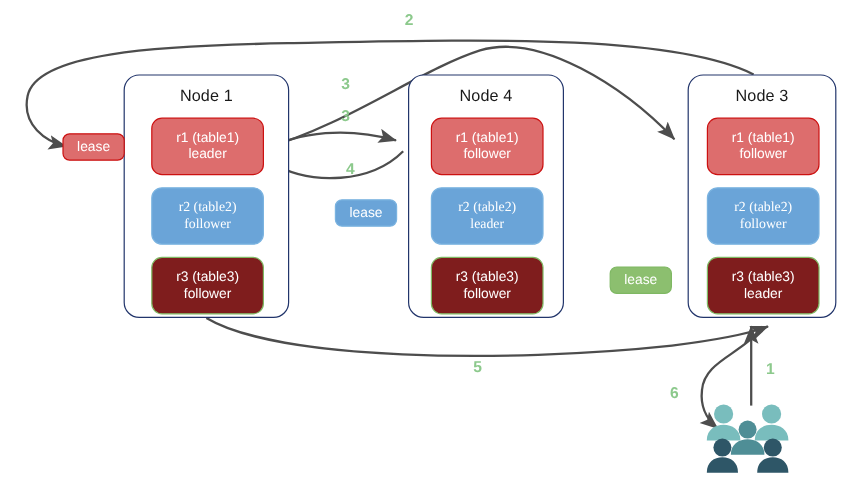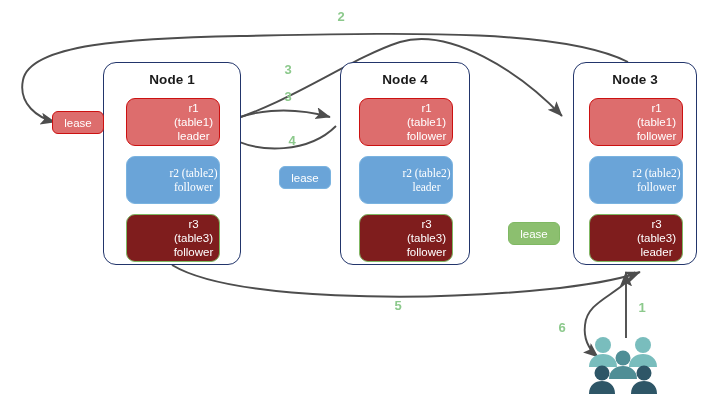--- a/index.html
+++ b/index.html
@@ -32,39 +32,38 @@
     border-radius: 13px;
     background: #ffffff;
   }
   .node-title {
     position: absolute;
     left: 0;
     right: 0;
     top: 9px;
     text-align: center;
     font-size: 13.5px;
-    font-weight: bold;
+    font-weight: normal;
     color: #1a1a1a;
     letter-spacing: 0.1px;
   }
   .replica {
     position: absolute;
     box-sizing: border-box;
     border-radius: 9px;
     display: flex;
     flex-direction: column;
     align-items: center;
     justify-content: center;
     color: #ffffff;
     font-size: 11.5px;
     line-height: 14px;
     text-align: center;
     border-style: solid;
     border-width: 1.4px;
-    padding-left: 41px;
   }
   .replica .ln { display: block; }
   .rep-red   { background: #dd6d6d; border-color: #cc1111; }
   .rep-blue  { background: #6aa4d8; border-color: #7ab3e0; font-family: Liberation Serif, serif; }
   .rep-green { background: #7f1d1d; border-color: #7fb863; }
 
   .lease {
     position: absolute;
     box-sizing: border-box;
     border-radius: 6px;

